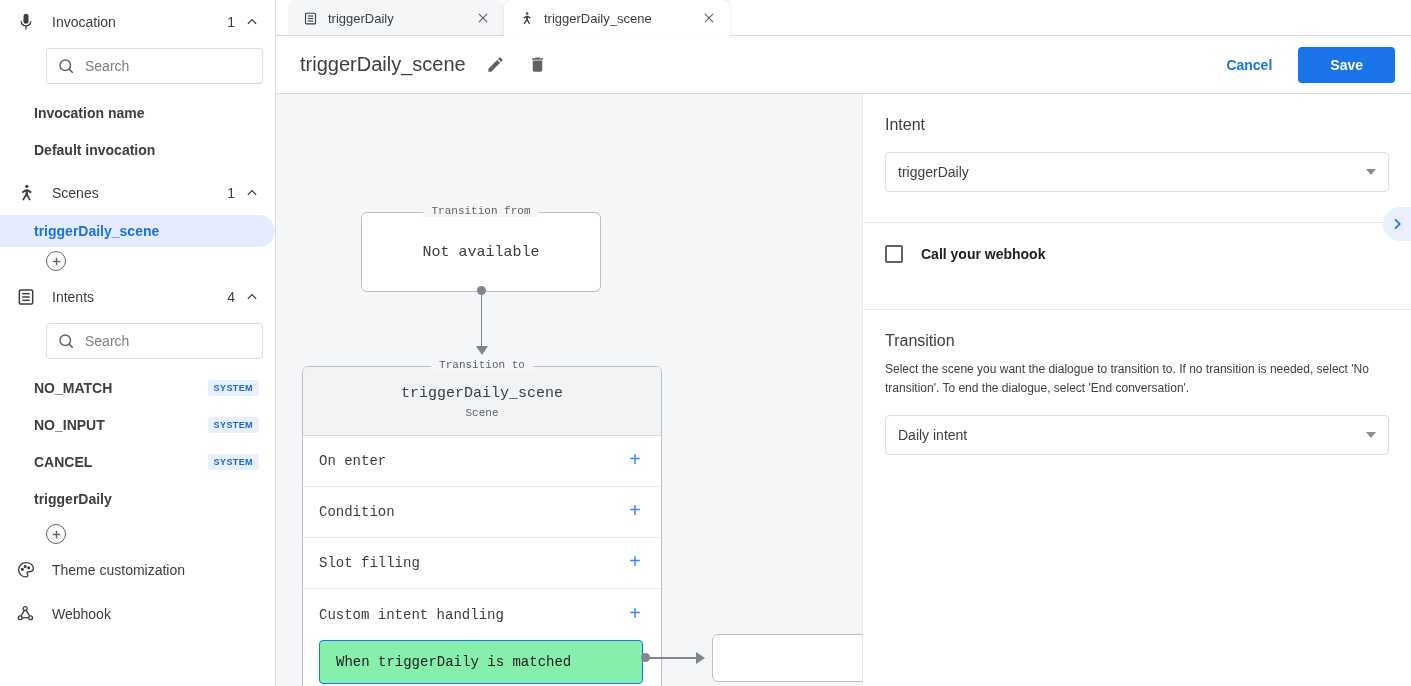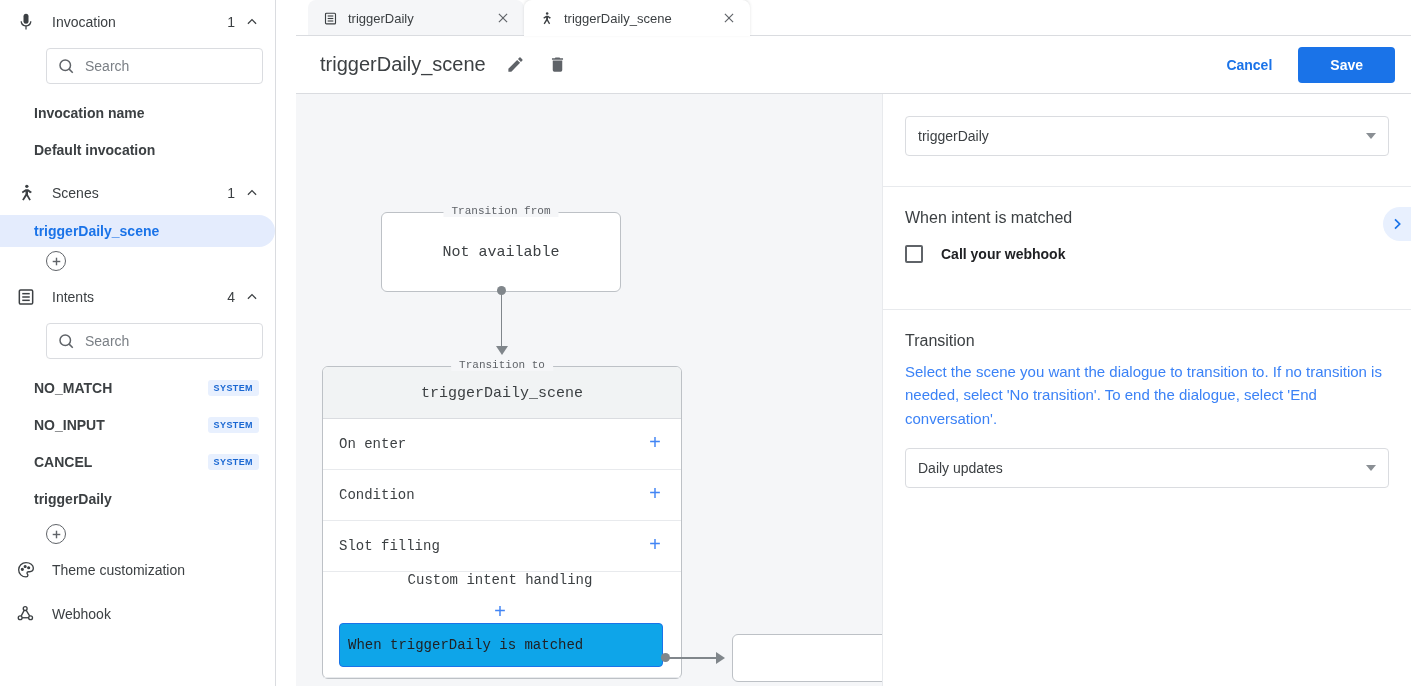--- a/index.html
+++ b/index.html
@@ -3,21 +3,21 @@
 <meta charset="utf-8">
 <style>
   * { box-sizing: border-box; margin: 0; padding: 0; }
   html, body {
     width: 1411px; height: 686px;
     font-family: "Liberation Sans", sans-serif;
     background: #ffffff;
     overflow: hidden;
     color: #3c4043;
   }
-  .app { position: relative; width: 1411px; height: 686px; display: flex; gap: 20px; }
+  .app { position: relative; width: 1411px; height: 686px; display: flex; }
 
   
   .sidebar {
     width: 276px; height: 686px;
     background: #ffffff;
     border-right: 1px solid #dadce0;
     overflow: hidden;
     flex: 0 0 276px;
     position: relative;
   }
@@ -171,22 +171,22 @@
     border-bottom: 1px solid #e8eaed;
     font-size: 14px; color: #3c4043; cursor: pointer;
   }
   .scene-row:last-child { border-bottom: none; }
   .scene-row .r-label { flex: 1; }
   .plus { color: #4285f4; font-size: 20px; line-height: 1; cursor: pointer; }
   .scene-sub-block { padding: 0 0 10px; border-bottom: 1px solid #e8eaed; }
   .handler-chip {
     margin: 0 18px 0 16px;
     height: 44px;
-    background: #0ea5e9; border: 1px solid #1a73e8; border-radius: 4px;
-    display: flex; align-items: center; padding: 0 8px;
+    background: #86efac; border: 1px solid #1a73e8; border-radius: 4px;
+    display: flex; align-items: center; padding: 0 16px;
     font-size: 14px; color: #202124; cursor: pointer;
     position: relative;
   }
 
   
   .dot {
     position: absolute; width: 9px; height: 9px; border-radius: 50%;
     background: #80868b;
   }
   .vline { position: absolute; width: 1.5px; background: #80868b; }
@@ -230,21 +230,21 @@
   .caret {
     width: 0; height: 0; border-left: 5px solid transparent;
     border-right: 5px solid transparent; border-top: 6px solid #8a8f94;
   }
   .checkrow { display: flex; align-items: center; margin-bottom: 16px; cursor: pointer; }
   .checkbox {
     width: 18px; height: 18px; border: 2px solid #5f6368;
     border-radius: 2px; margin-right: 18px; flex: 0 0 18px; background: #fff;
   }
   .check-label { font-size: 14px; font-weight: bold; color: #202124; }
-  .rp-desc { font-size: 15px; color: #3b82f6; line-height: 1.55; margin-bottom: 18px; }
+  .rp-desc { font-size: 12px; color: #404040; line-height: 1.55; margin-bottom: 18px; }
 
   .edge-toggle {
     position: absolute; right: 0; top: 113px;
     width: 28px; height: 34px; border-radius: 17px 0 0 17px;
     background: #e8f0fe; color: #1a73e8;
     display: flex; align-items: center; justify-content: center;
     cursor: pointer; z-index: 20;
   }
 </style>
 </head>
@@ -467,37 +467,38 @@
         </div>
 
         <div class="dot" style="left:201px; top:192px;"></div>
         <div class="vline" style="left:204.8px; top:198px; height:56px;"></div>
         <div class="arrow-down" style="left:199.5px; top:252px;"></div>
 
         <div class="fieldset-node" id="node-scene">
           <span class="fs-legend">Transition to</span>
           <div class="scene-head">
             <div class="s-title">triggerDaily_scene</div>
+            <div class="s-sub">Scene</div>
           </div>
 
           <div class="scene-row">
             <span class="r-label">On enter</span>
             <span class="plus">+</span>
           </div>
           <div class="scene-row">
             <span class="r-label">Condition</span>
             <span class="plus">+</span>
           </div>
           <div class="scene-row">
             <span class="r-label">Slot filling</span>
             <span class="plus">+</span>
           </div>
 
           <div class="scene-sub-block">
-            <div class="scene-row" style="border-bottom:none;flex-direction:column;">
+            <div class="scene-row" style="border-bottom:none;">
               <span class="r-label">Custom intent handling</span>
               <span class="plus">+</span>
             </div>
             <div class="handler-chip">
               <span>When triggerDaily is matched</span>
             </div>
           </div>
 
         </div>
 
@@ -507,41 +508,41 @@
 
         <div id="node-next" style="position:absolute; left:436px; top:540px;">
 
           <div class="nn-body">Dail</div>
         </div>
       </div>
 
       <div class="rpanel">
 
         <div class="rp-section pb">
+          <div class="rp-title">Intent</div>
           <div class="select">
             <span class="sel-val">triggerDaily</span>
             <span class="caret"></span>
           </div>
         </div>
         <div class="rp-divider"></div>
 
         <div class="rp-section pb">
-          <div class="rp-title">When intent is matched</div>
           <div class="checkrow">
             <span class="checkbox"></span>
             <span class="check-label">Call your webhook</span>
           </div>
         </div>
         <div class="rp-divider"></div>
 
         <div class="rp-section">
           <div class="rp-title" style="margin-bottom:10px;">Transition</div>
           <div class="rp-desc">Select the scene you want the dialogue to transition to. If no transition is needed, select 'No transition'. To end the dialogue, select 'End conversation'.</div>
           <div class="select">
-            <span class="sel-val">Daily updates</span>
+            <span class="sel-val">Daily intent</span>
             <span class="caret"></span>
           </div>
         </div>
 
         <div class="edge-toggle">
           <svg width="16" height="16" viewBox="0 0 24 24" fill="none" stroke="currentColor" stroke-width="2.6">
               <polyline points="9,5 16,12 9,19"></polyline>
             </svg>
         </div>
       </div>

